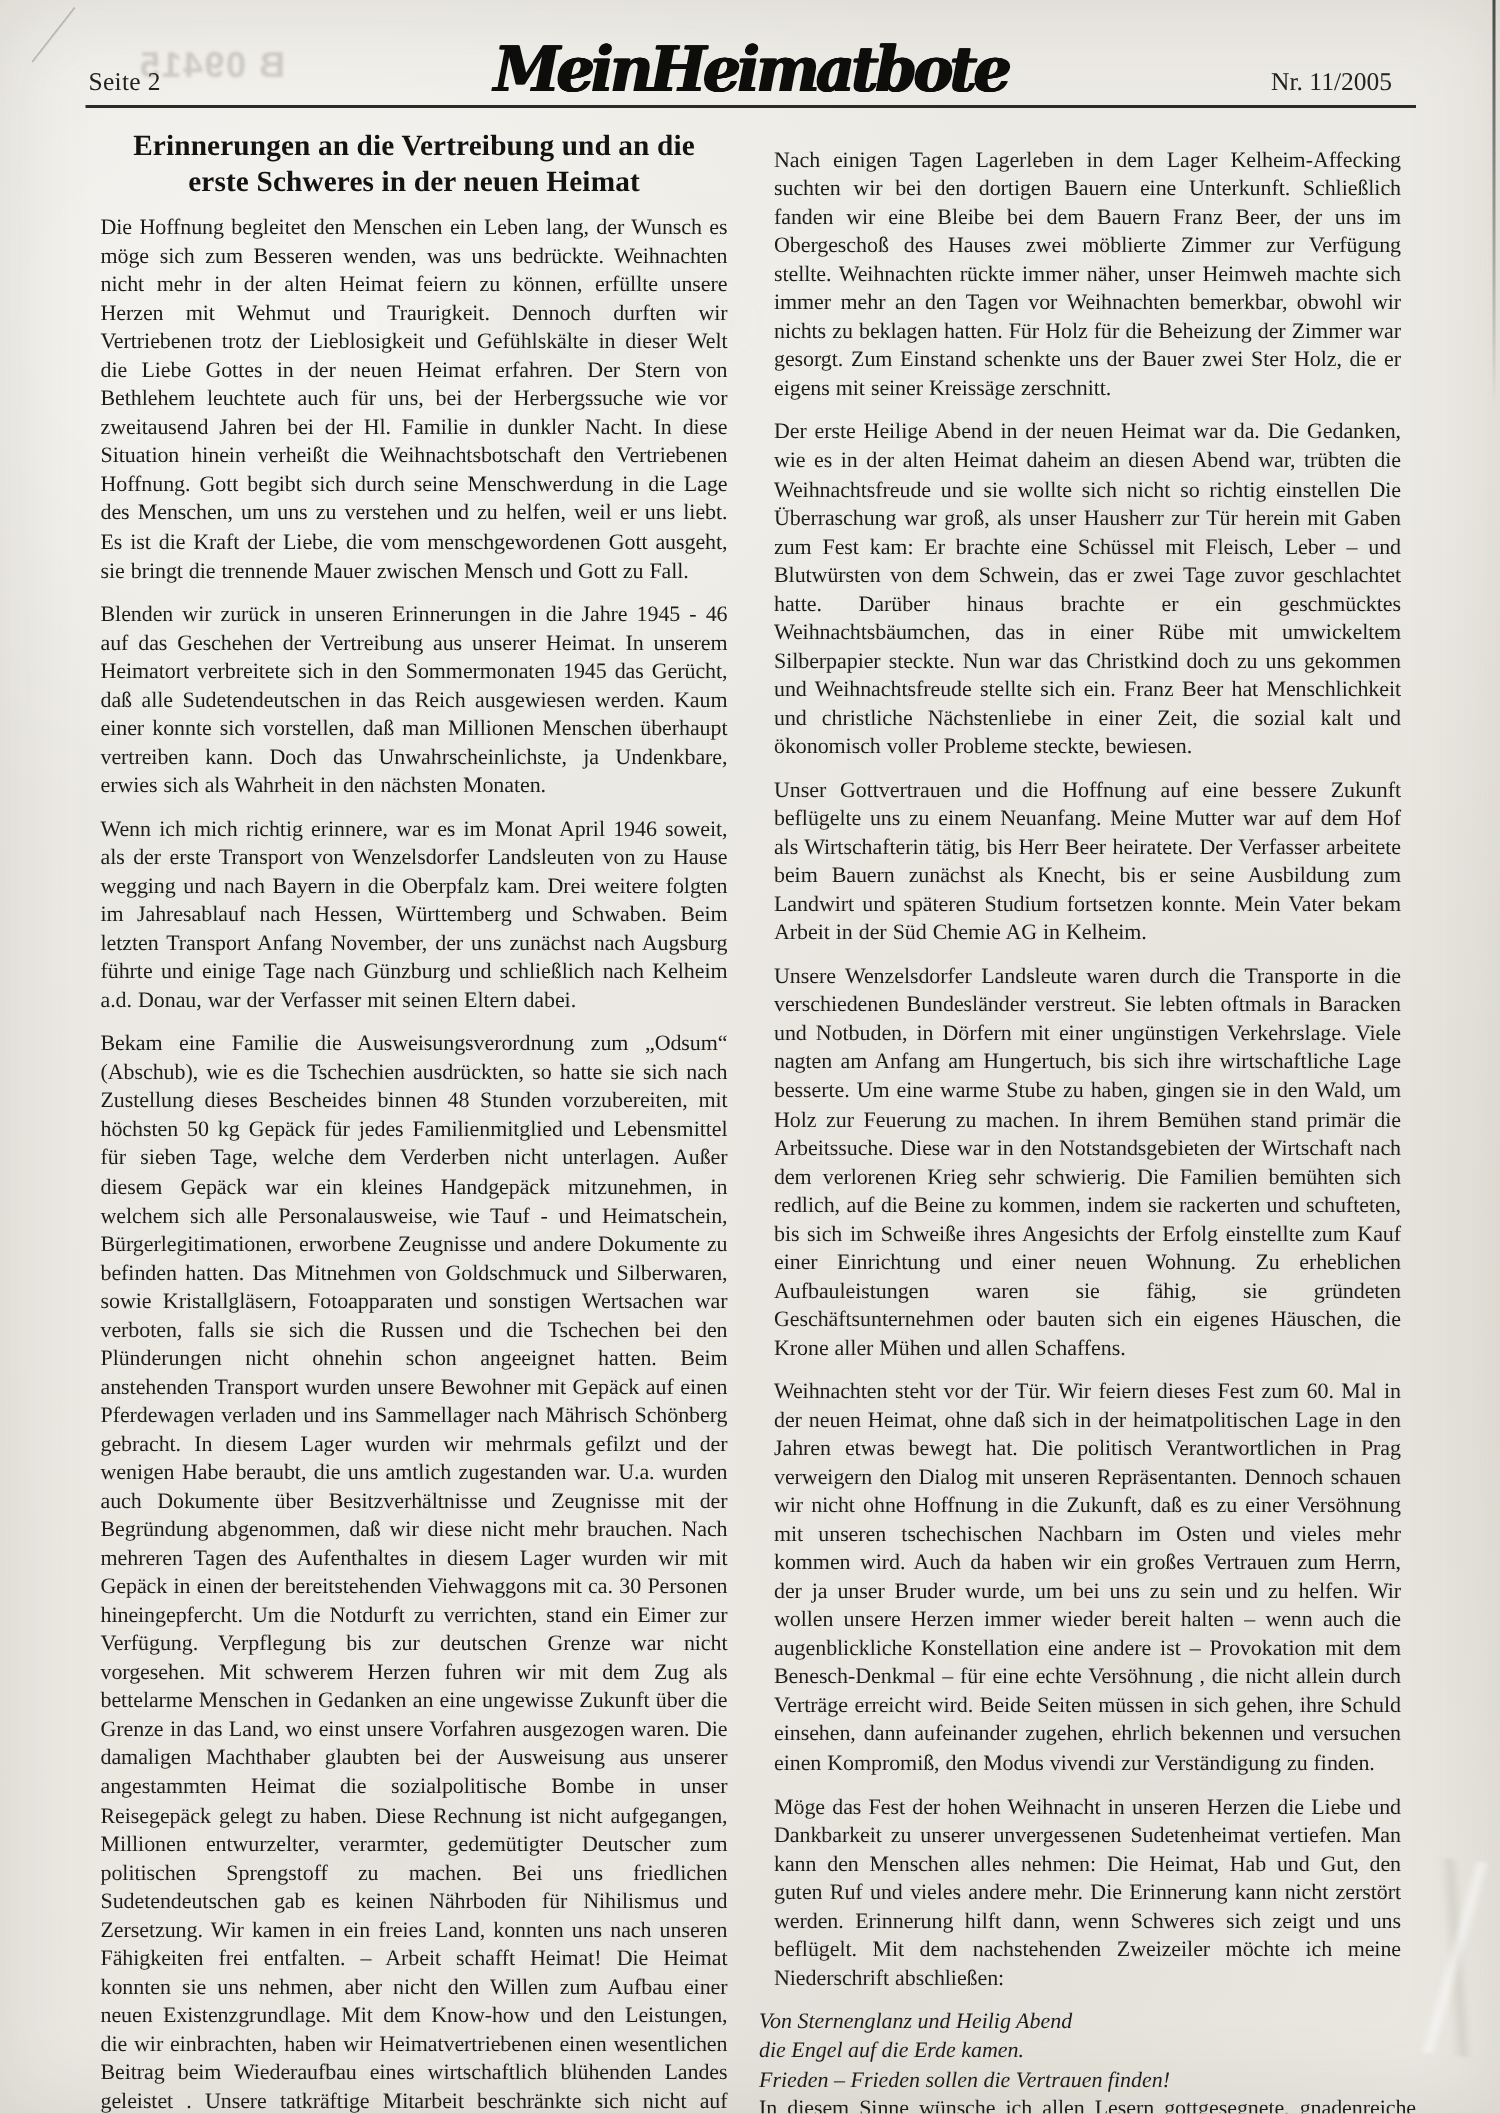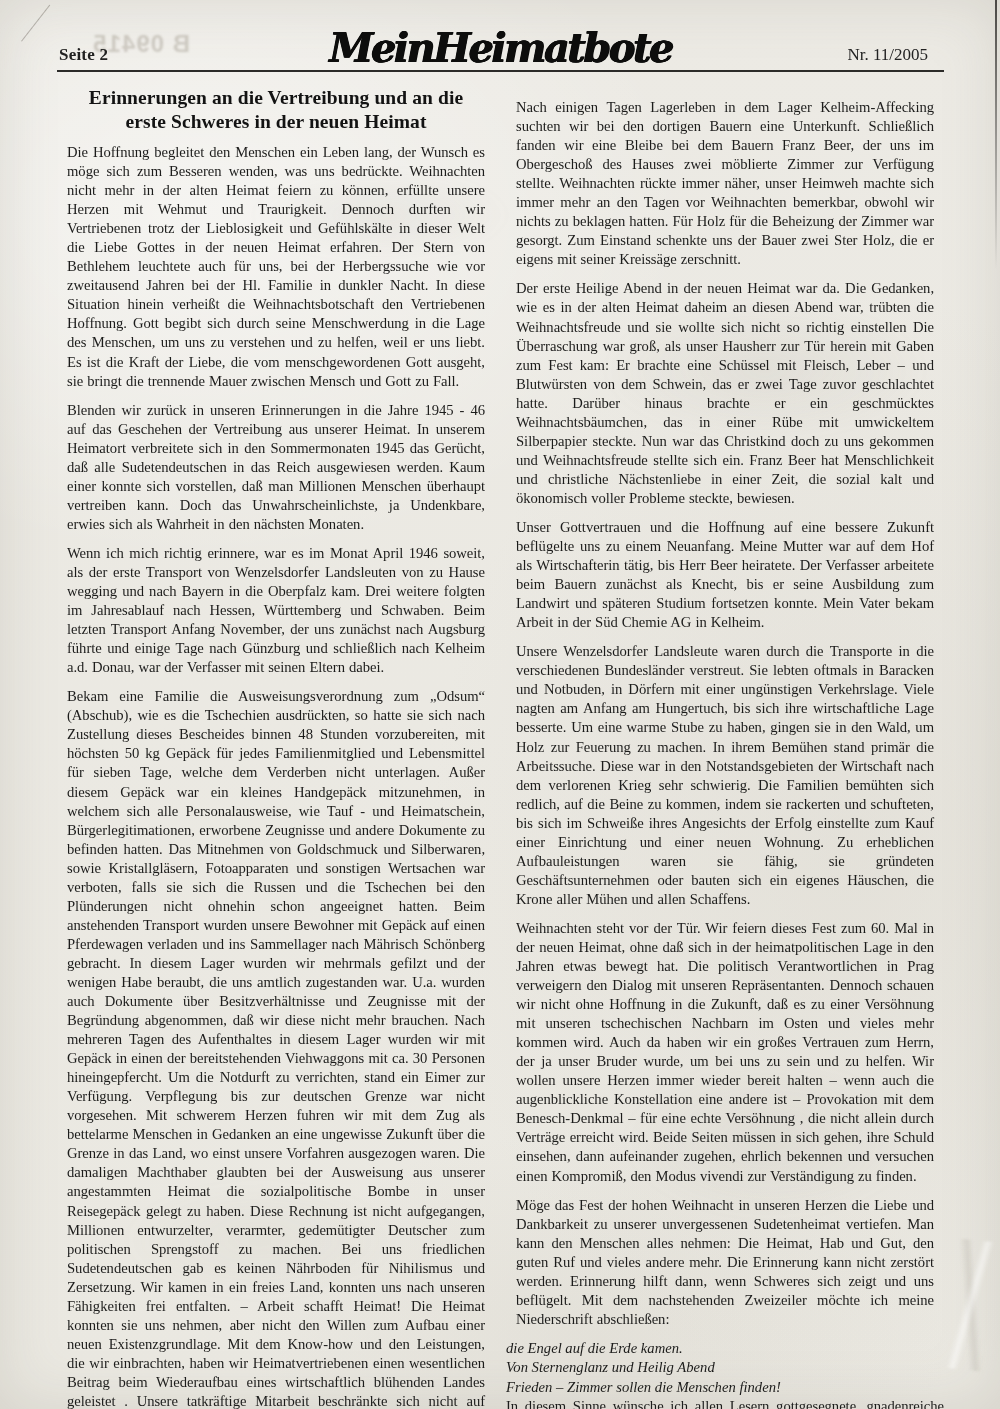--- a/index.html
+++ b/index.html
@@ -20,21 +20,21 @@
     box-shadow: inset 0 0 60px rgba(120,115,102,0.18);
   }
 
   
   .header {
     position:absolute; left:57px; right:56px; top:0; height:70px;
     border-bottom:2px solid #2c2b29;
   }
   .page-label {
     position:absolute; left:2px; bottom:5px;
-    font-size:17px; letter-spacing:0.2px; color:#222;font-weight:bold;
+    font-size:17px; letter-spacing:0.2px; color:#222;
   }
   .issue-label {
     position:absolute; right:16px; bottom:5px;
     font-size:17px; color:#222;
   }
   .masthead {
     position:absolute; left:0; right:0; bottom:0px; text-align:center;
     font-family:"DejaVu Serif", serif;
     font-weight:bold; font-style:italic;
     font-size:40px; letter-spacing:-2.5px; color:#0d0d0c;
@@ -134,23 +134,23 @@
     <p class="body-par">Bekam eine Familie die Ausweisungsverordnung zum „Odsum“ (Abschub), wie es die Tschechien ausdrückten, so hatte sie sich nach Zustellung dieses Bescheides binnen 48 Stunden vorzubereiten, mit höchsten 50 kg Gepäck für jedes Familienmitglied und Lebensmittel für sieben Tage, welche dem Verderben nicht unterlagen. Außer diesem Gepäck war ein kleines Handgepäck mitzunehmen, in welchem sich alle Personalausweise, wie Tauf - und Heimatschein, Bürgerlegitimationen, erworbene Zeugnisse und andere Dokumente zu befinden hatten. Das Mitnehmen von Goldschmuck und Silberwaren, sowie Kristallgläsern, Fotoapparaten und sonstigen Wertsachen war verboten, falls sie sich die Russen und die Tschechen bei den Plünderungen nicht ohnehin schon angeeignet hatten. Beim anstehenden Transport wurden unsere Bewohner mit Gepäck auf einen Pferdewagen verladen und ins Sammellager nach Mährisch Schönberg gebracht. In diesem Lager wurden wir mehrmals gefilzt und der wenigen Habe beraubt, die uns amtlich zugestanden war. U.a. wurden auch Dokumente über Besitzverhältnisse und Zeugnisse mit der Begründung abgenommen, daß wir diese nicht mehr brauchen. Nach mehreren Tagen des Aufenthaltes in diesem Lager wurden wir mit Gepäck in einen der bereitstehenden Viehwaggons mit ca. 30 Personen hineingepfercht. Um die Notdurft zu verrichten, stand ein Eimer zur Verfügung. Verpflegung bis zur deutschen Grenze war nicht vorgesehen. Mit schwerem Herzen fuhren wir mit dem Zug als bettelarme Menschen in Gedanken an eine ungewisse Zukunft über die Grenze in das Land, wo einst unsere Vorfahren ausgezogen waren. Die damaligen Machthaber glaubten bei der Ausweisung aus unserer angestammten Heimat die sozialpolitische Bombe in unser Reisegepäck gelegt zu haben. Diese Rechnung ist nicht aufgegangen, Millionen entwurzelter, verarmter, gedemütigter Deutscher zum politischen Sprengstoff zu machen. Bei uns friedlichen Sudetendeutschen gab es keinen Nährboden für Nihilismus und Zersetzung. Wir kamen in ein freies Land, konnten uns nach unseren Fähigkeiten frei entfalten. – Arbeit schafft Heimat! Die Heimat konnten sie uns nehmen, aber nicht den Willen zum Aufbau einer neuen Existenzgrundlage. Mit dem Know-how und den Leistungen, die wir einbrachten, haben wir Heimatvertriebenen einen wesentlichen Beitrag beim Wiederaufbau eines wirtschaftlich blühenden Landes geleistet . Unsere tatkräftige Mitarbeit beschränkte sich nicht auf Gremien und Vereine, sondern erstreckte sich auch in die Vertretungen der Gemeinden, der Länder und des Bundes zur Wahrung unserer Demokratie.</p>
   </div>
 
   <div class="col col-right">
     <p class="body-par">Nach einigen Tagen Lagerleben in dem Lager Kelheim-Affecking suchten wir bei den dortigen Bauern eine Unterkunft. Schließlich fanden wir eine Bleibe bei dem Bauern Franz Beer, der uns im Obergeschoß des Hauses zwei möblierte Zimmer zur Verfügung stellte. Weihnachten rückte immer näher, unser Heimweh machte sich immer mehr an den Tagen vor Weihnachten bemerkbar, obwohl wir nichts zu beklagen hatten. Für Holz für die Beheizung der Zimmer war gesorgt. Zum Einstand schenkte uns der Bauer zwei Ster Holz, die er eigens mit seiner Kreissäge zerschnitt.</p>
     <p class="body-par">Der erste Heilige Abend in der neuen Heimat war da. Die Gedanken, wie es in der alten Heimat daheim an diesen Abend war, trübten die Weihnachtsfreude und sie wollte sich nicht so richtig einstellen Die Überraschung war groß, als unser Hausherr zur Tür herein mit Gaben zum Fest kam: Er brachte eine Schüssel mit Fleisch, Leber – und Blutwürsten von dem Schwein, das er zwei Tage zuvor geschlachtet hatte. Darüber hinaus brachte er ein geschmücktes Weihnachtsbäumchen, das in einer Rübe mit umwickeltem Silberpapier steckte. Nun war das Christkind doch zu uns gekommen und Weihnachtsfreude stellte sich ein. Franz Beer hat Menschlichkeit und christliche Nächstenliebe in einer Zeit, die sozial kalt und ökonomisch voller Probleme steckte, bewiesen.</p>
     <p class="body-par">Unser Gottvertrauen und die Hoffnung auf eine bessere Zukunft beflügelte uns zu einem Neuanfang. Meine Mutter war auf dem Hof als Wirtschafterin tätig, bis Herr Beer heiratete. Der Verfasser arbeitete beim Bauern zunächst als Knecht, bis er seine Ausbildung zum Landwirt und späteren Studium fortsetzen konnte. Mein Vater bekam Arbeit in der Süd Chemie AG in Kelheim.</p>
     <p class="body-par">Unsere Wenzelsdorfer Landsleute waren durch die Transporte in die verschiedenen Bundesländer verstreut. Sie lebten oftmals in Baracken und Notbuden, in Dörfern mit einer ungünstigen Verkehrslage. Viele nagten am Anfang am Hungertuch, bis sich ihre wirtschaftliche Lage besserte. Um eine warme Stube zu haben, gingen sie in den Wald, um Holz zur Feuerung zu machen. In ihrem Bemühen stand primär die Arbeitssuche. Diese war in den Notstandsgebieten der Wirtschaft nach dem verlorenen Krieg sehr schwierig. Die Familien bemühten sich redlich, auf die Beine zu kommen, indem sie rackerten und schufteten, bis sich im Schweiße ihres Angesichts der Erfolg einstellte zum Kauf einer Einrichtung und einer neuen Wohnung. Zu erheblichen Aufbauleistungen waren sie fähig, sie gründeten Geschäftsunternehmen oder bauten sich ein eigenes Häuschen, die Krone aller Mühen und allen Schaffens.</p>
     <p class="body-par">Weihnachten steht vor der Tür. Wir feiern dieses Fest zum 60. Mal in der neuen Heimat, ohne daß sich in der heimatpolitischen Lage in den Jahren etwas bewegt hat. Die politisch Verantwortlichen in Prag verweigern den Dialog mit unseren Repräsentanten. Dennoch schauen wir nicht ohne Hoffnung in die Zukunft, daß es zu einer Versöhnung mit unseren tschechischen Nachbarn im Osten und vieles mehr kommen wird. Auch da haben wir ein großes Vertrauen zum Herrn, der ja unser Bruder wurde, um bei uns zu sein und zu helfen. Wir wollen unsere Herzen immer wieder bereit halten – wenn auch die augenblickliche Konstellation eine andere ist – Provokation mit dem Benesch-Denkmal – für eine echte Versöhnung , die nicht allein durch Verträge erreicht wird. Beide Seiten müssen in sich gehen, ihre Schuld einsehen, dann aufeinander zugehen, ehrlich bekennen und versuchen einen Kompromiß, den Modus vivendi zur Verständigung zu finden.</p>
     <p class="body-par">Möge das Fest der hohen Weihnacht in unseren Herzen die Liebe und Dankbarkeit zu unserer unvergessenen Sudetenheimat vertiefen. Man kann den Menschen alles nehmen: Die Heimat, Hab und Gut, den guten Ruf und vieles andere mehr. Die Erinnerung kann nicht zerstört werden. Erinnerung hilft dann, wenn Schweres sich zeigt und uns beflügelt. Mit dem nachstehenden Zweizeiler möchte ich meine Niederschrift abschließen:</p>
+    <p class="poem-line">Von Sternenglanz und Heilig Abend</p>
     <p class="poem-line">die Engel auf die Erde kamen.</p>
-    <p class="poem-line">Von Sternenglanz und Heilig Abend</p>
-    <p class="poem-line">Frieden – Zimmer sollen die Menschen finden!</p>
+    <p class="poem-line">Frieden – Frieden sollen die Vertrauen finden!</p>
     <p class="body-par closing-par">In diesem Sinne wünsche ich allen Lesern gottgesegnete, gnadenreiche und frohe Weihnachten!</p>
     <div class="signature">
       <div>Robert Leiter</div>
       <div>Tel. 08 71/7 12 48</div>
     </div>
   </div>
 
 </div>
 
 </body></html>

